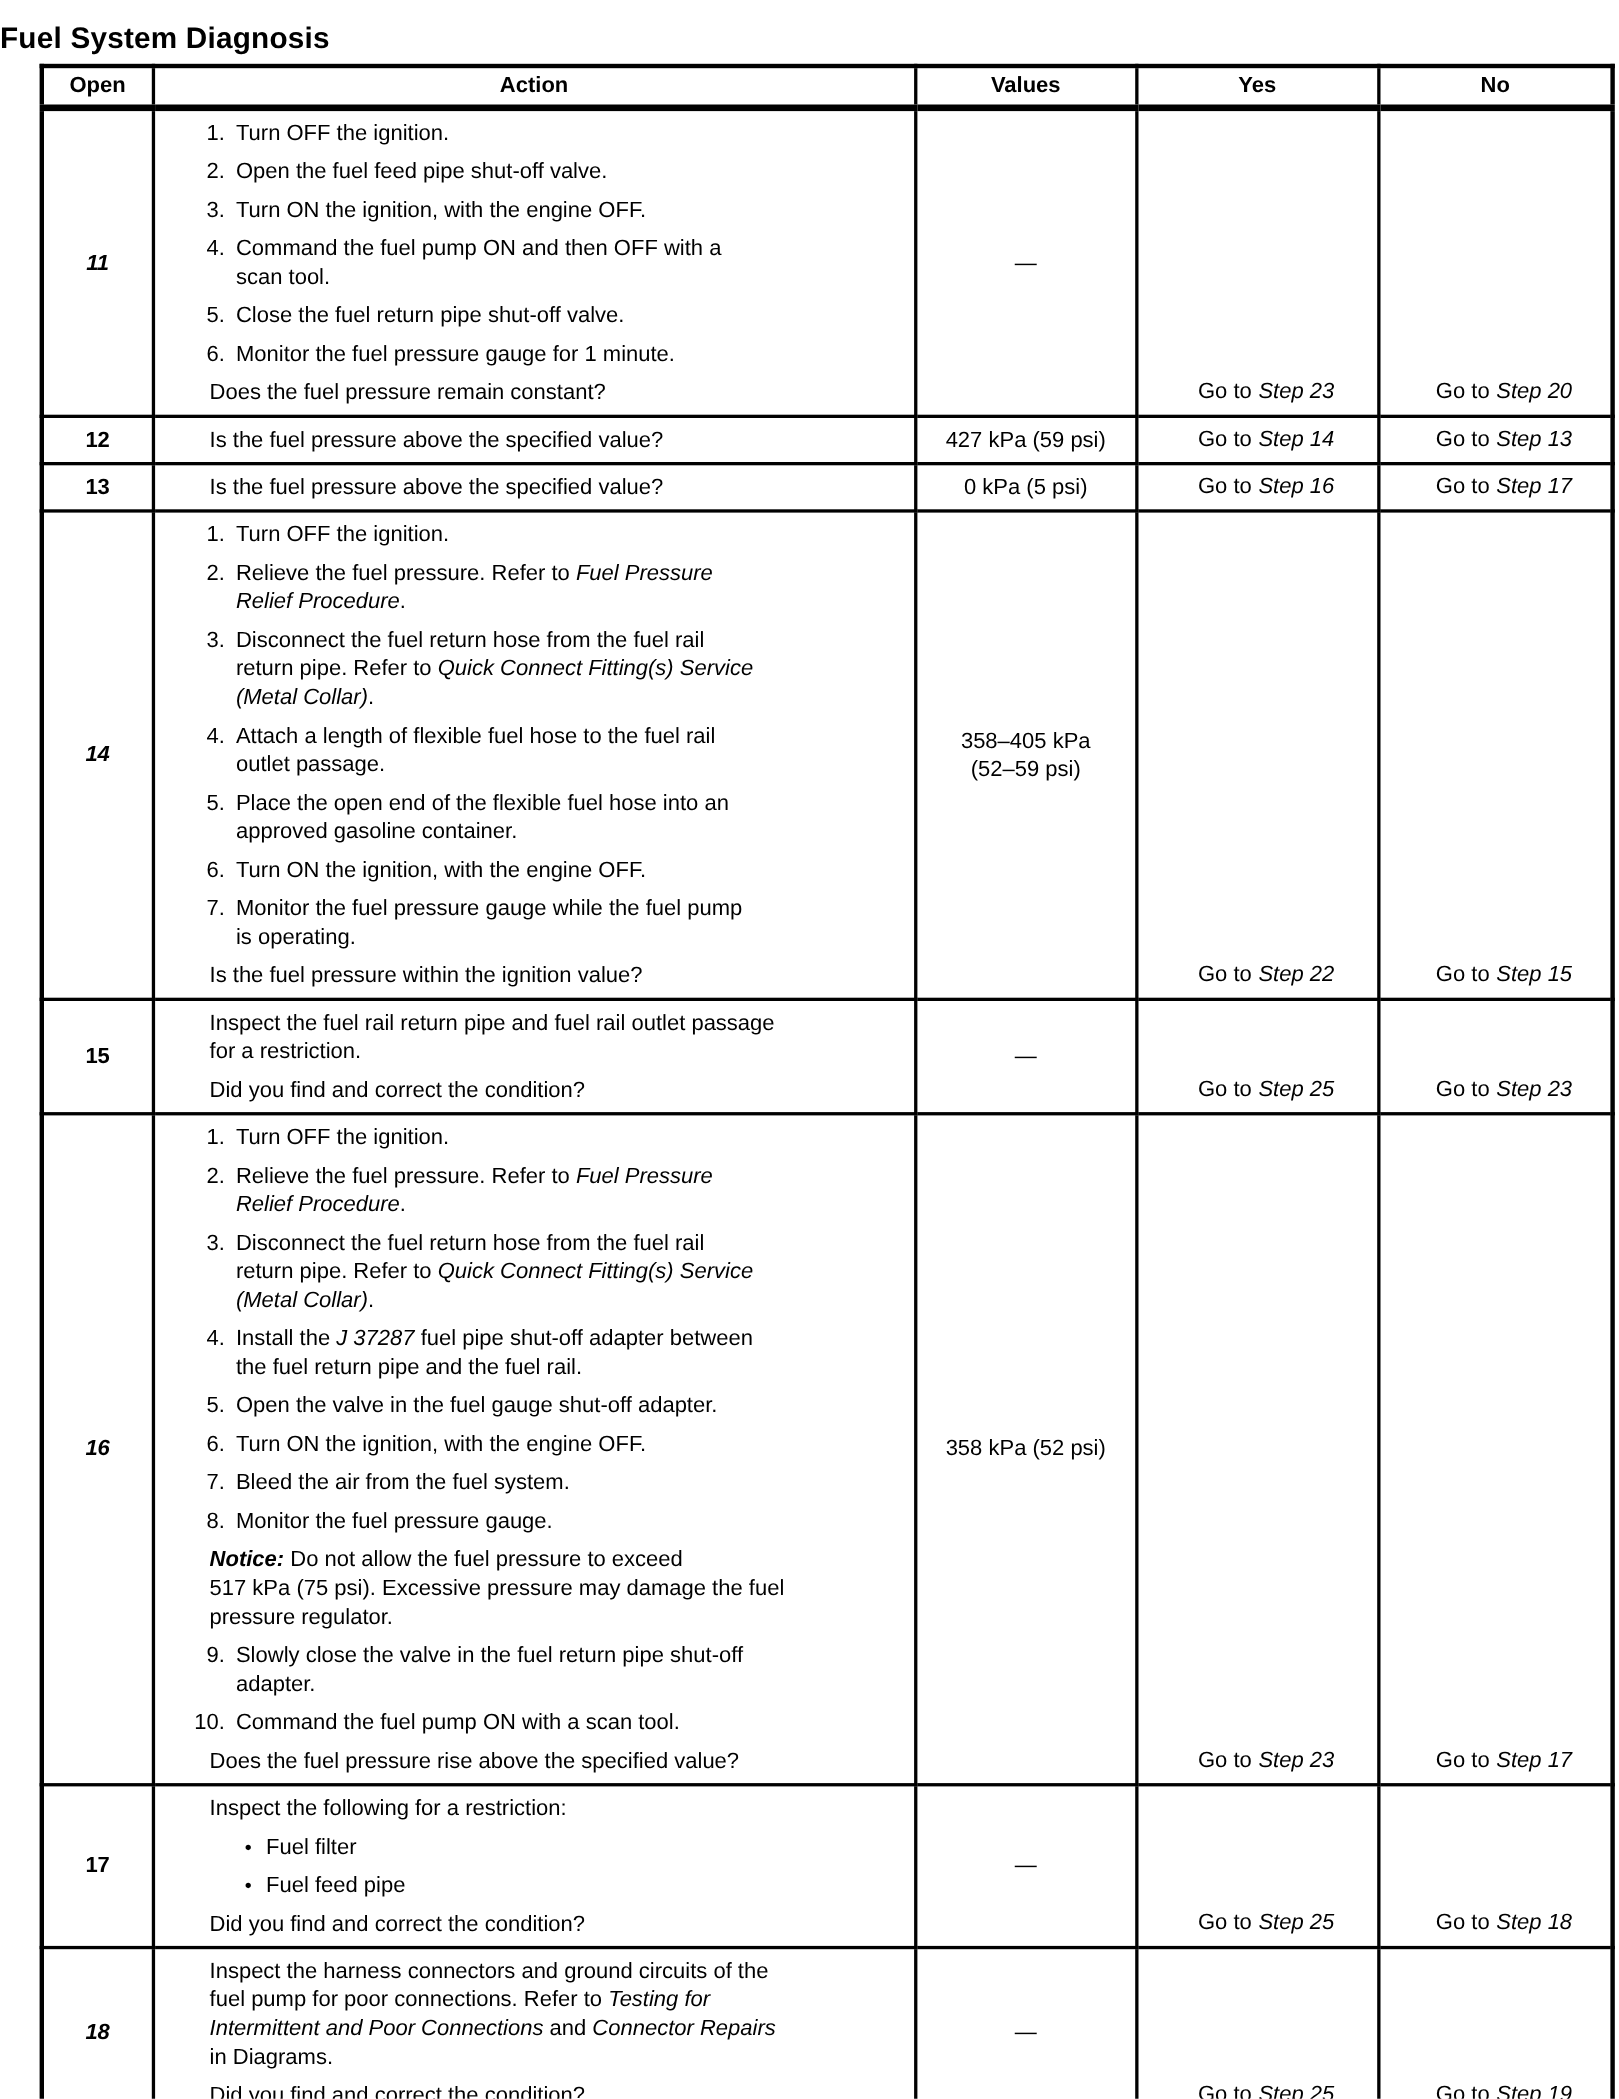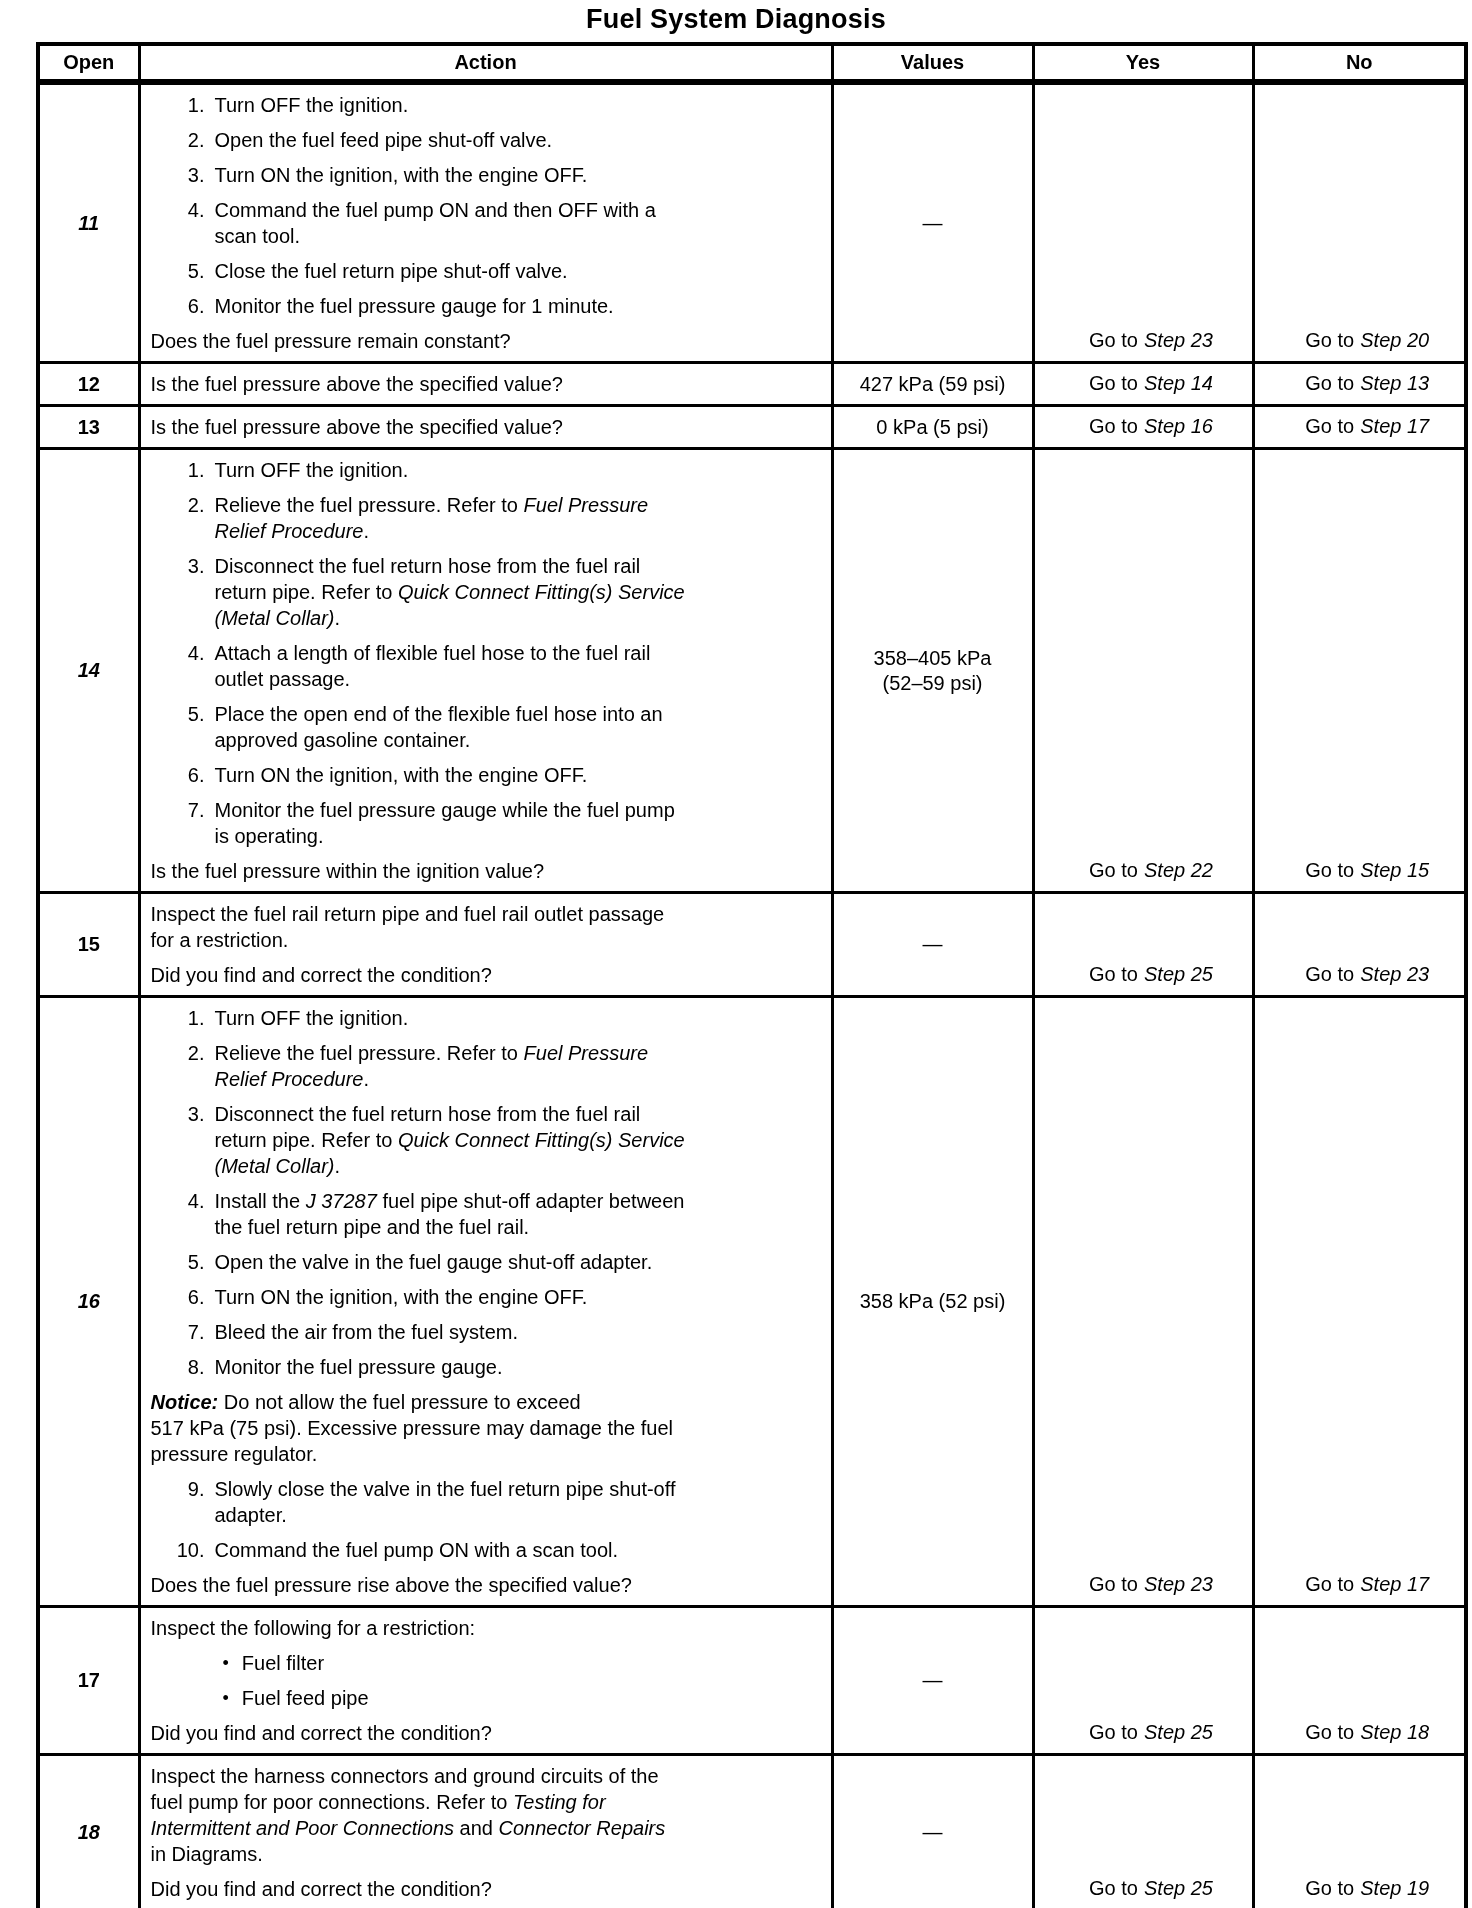--- a/index.html
+++ b/index.html
@@ -4,23 +4,22 @@
 <style>
   html,body{margin:0;padding:0;}
   body{
     width:1472px;height:1908px;overflow:hidden;
     background:#ffffff;color:#000;
     font-family:"Liberation Sans", sans-serif;
     -webkit-font-smoothing:antialiased;
   }
   .page{position:relative;width:1472px;height:1908px;}
   .doc-title{
-    text-align:center;
     font-size:27px;font-weight:bold;
-    margin:4px 0 7px 0;
+    margin:20px 0 7px 0;
     letter-spacing:.2px;
   }
   table.diag{
     border-collapse:collapse;table-layout:fixed;
     width:1428px;margin-left:36px;
     border:4px solid #000;
   }
   table.diag th, table.diag td{
     border:3px solid #000;
   }
@@ -40,21 +39,21 @@
     padding:7px 8px 7px 8px;
     font-size:20px;line-height:26px;
   }
   .blk{white-space:pre-wrap;}
   .blk + .blk{margin-top:9px;}
   .blk.item{display:grid;grid-template-columns:56px 1fr;column-gap:10px;white-space:normal;}
   .blk.item .num{text-align:right;white-space:nowrap;}
   .blk.item .txt{white-space:pre-wrap;}
   .blk.bullet{display:flex;gap:13px;padding-left:74px;white-space:normal;}
   .blk.bullet .bull{font-size:18px;}
-  .blk.question, .blk.para, .blk.notice{padding-left:2px;}
+  .blk.question, .blk.para, .blk.notice{padding-left:2px;margin-left:40px;}
   td.values-cell{
     text-align:center;vertical-align:middle;
     font-size:20px;line-height:25px;
     padding:4px 6px;
   }
   td.go-cell{
     text-align:center;vertical-align:bottom;
     font-size:20px;
     padding:6px 4px 9px 4px;
     white-space:nowrap;

